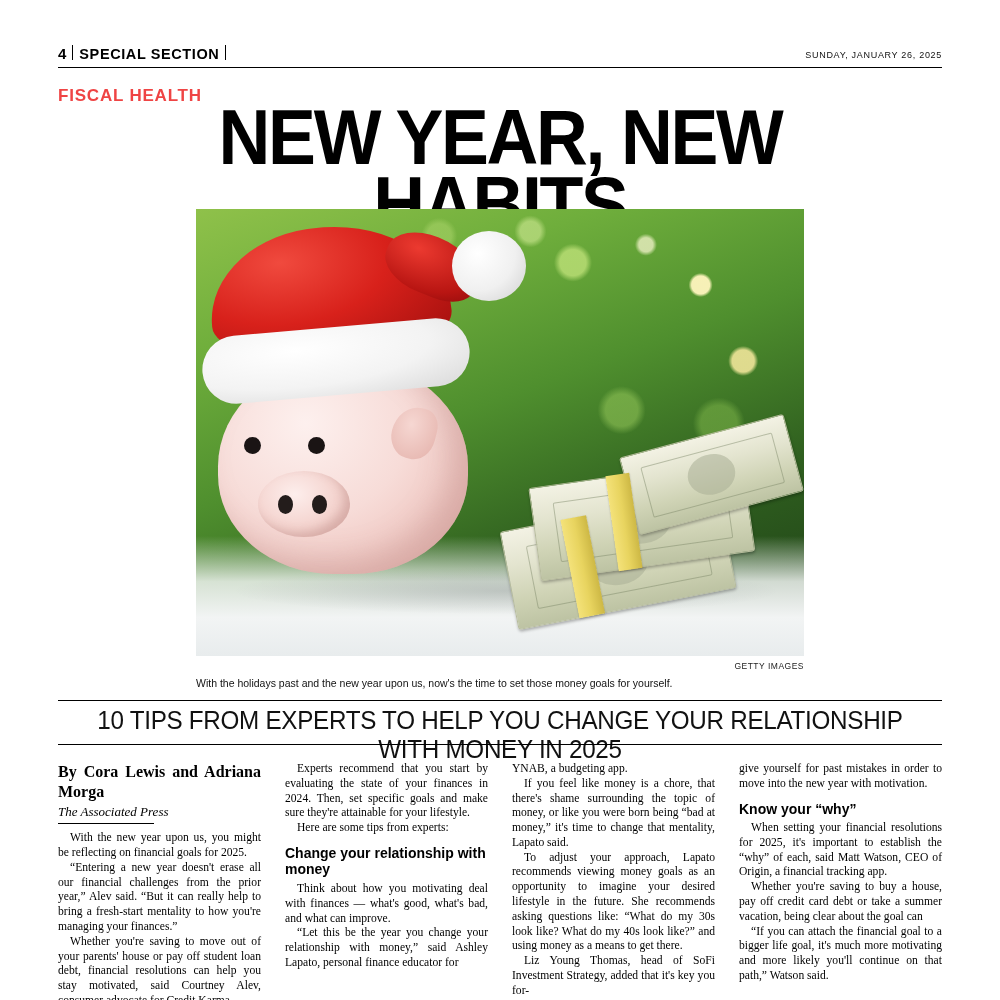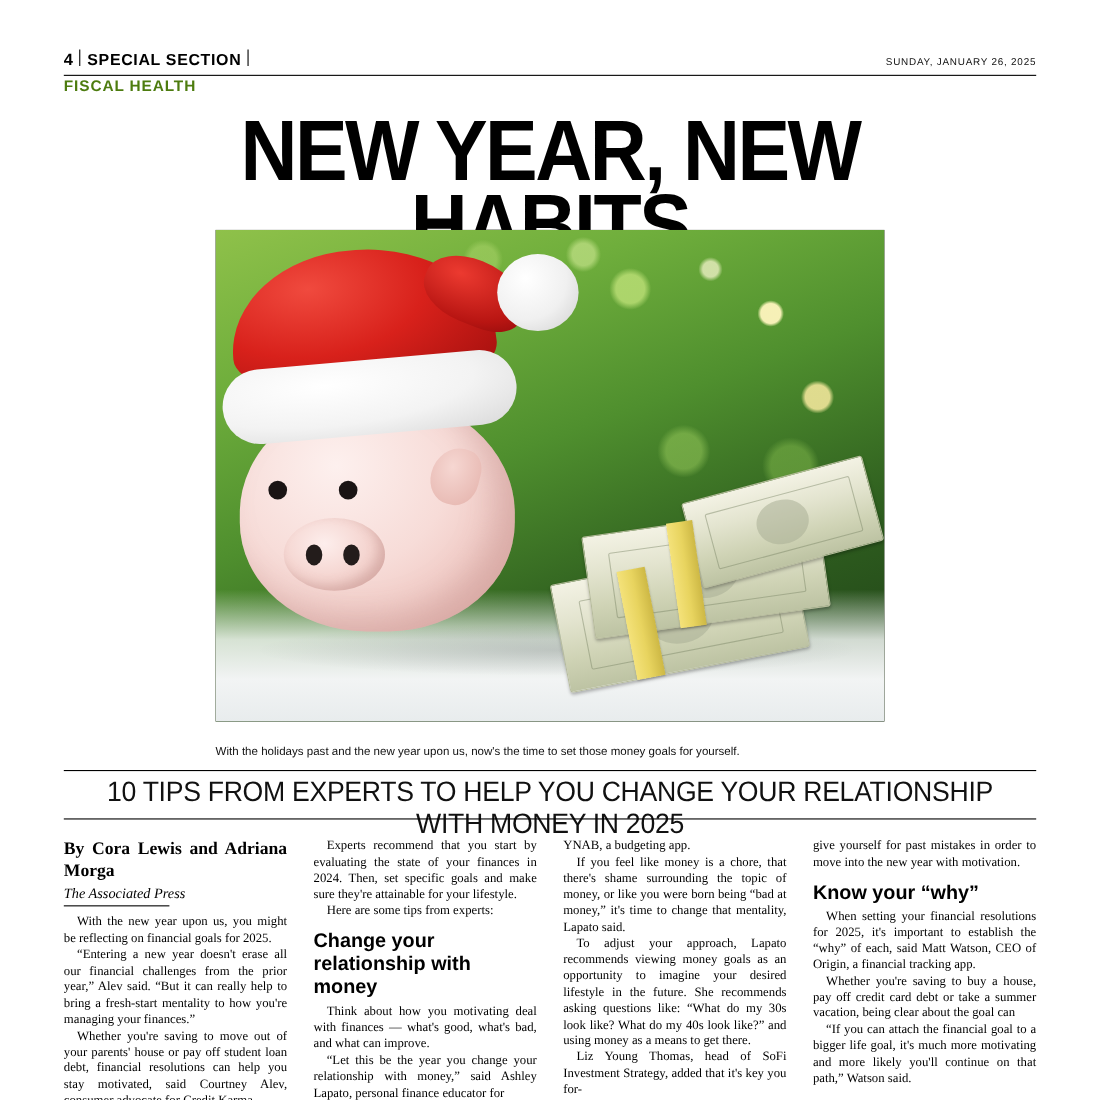--- a/index.html
+++ b/index.html
@@ -65,26 +65,26 @@
     font-size: 9px;
     letter-spacing: 0.7px;
     color: #111;
     padding-bottom: 2px;
   }
 
   
   .kicker {
     position: absolute;
     left: 58px;
-    top: 70px;
-    font-family: "Liberation Sans", sans-serif;
-    font-weight: bold;
-    font-size: 14px;
+    top: 86px;
+    font-family: "Liberation Sans", sans-serif;
+    font-weight: bold;
+    font-size: 17px;
     letter-spacing: 0.8px;
-    color: #4d7c0f;
+    color: #ef4444;
   }
 
   
   .headline {
     position: absolute;
     left: 58px;
     top: 104px;
     width: 884px;
     text-align: center;
     font-family: "Liberation Sans", sans-serif;
@@ -364,21 +364,21 @@
   p.body {
     margin: 0;
     text-indent: 12px;
   }
   p.body.first {
     text-indent: 12px;
   }
   h3.subhead {
     font-family: "Liberation Sans", sans-serif;
     font-weight: bold;
-    font-size: 18px;
+    font-size: 14px;
     line-height: 1.18;
     margin: 9px 0 4px 0;
     text-align: left;
   }
 </style>
 </head>
 <body>
 
 <div class="page">
 
@@ -421,20 +421,21 @@
     <div class="nostril l"></div>
     <div class="nostril r"></div>
     <div class="eye l"></div>
     <div class="eye r"></div>
     <div class="hat-red"></div>
     <div class="hat-tip"></div>
     <div class="hat-pom"></div>
     <div class="hat-brim"></div>
   </div>
 
+  <div class="credit">GETTY IMAGES</div>
   <div class="caption">With the holidays past and the new year upon us, now's the time to set those money goals for yourself.</div>
 
   <div class="deck-rule-top"></div>
   <div class="deck">10 TIPS FROM EXPERTS TO HELP YOU CHANGE YOUR RELATIONSHIP WITH MONEY IN 2025</div>
   <div class="deck-rule-bottom"></div>
 
   <div class="columns">
 
     <div class="col">
       <div class="byline">By Cora Lewis and Adriana Morga</div>

